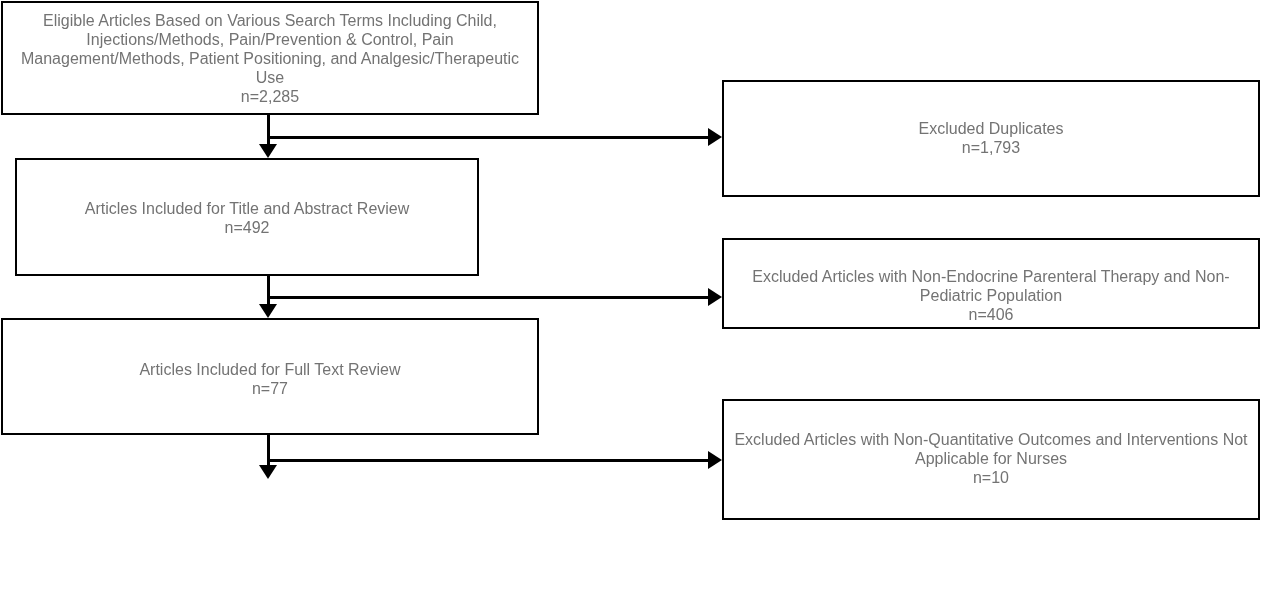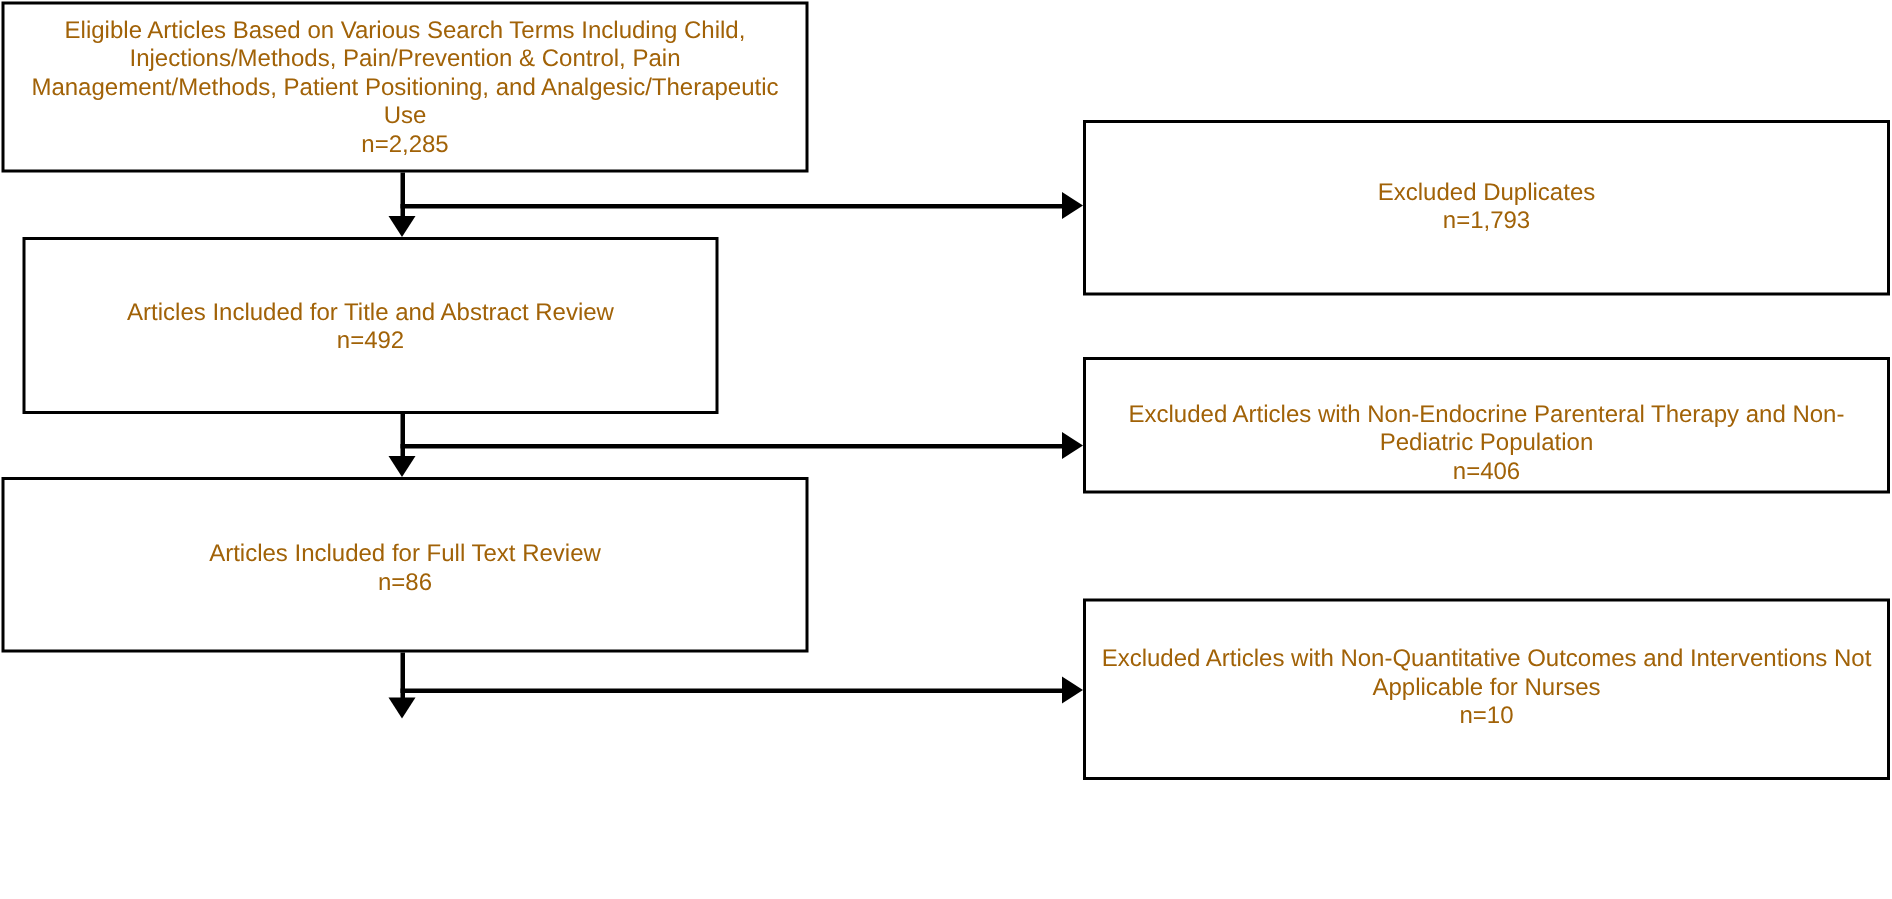--- a/index.html
+++ b/index.html
@@ -24,21 +24,21 @@
     border: 2px solid #000000;
     background: #ffffff;
     text-align: center;
   }
   .node-text {
     position: absolute;
     left: 8px;
     right: 8px;
     font-size: 16px;
     line-height: 19px;
-    color: #a16207;
+    color: #737373;
     text-align: center;
     white-space: pre-line;
   }
   
   .v-line {
     position: absolute;
     width: 3px;
     background: #000000;
   }
   .h-line {
@@ -73,21 +73,21 @@
 n=2,285</div>
   </div>
 
   <div class="node-box" style="left:15px; top:158px; width:464px; height:118px;">
     <div class="node-text" style="top:39px;">Articles Included for Title and Abstract Review
 n=492</div>
   </div>
 
   <div class="node-box" style="left:1px; top:318px; width:538px; height:117px;">
     <div class="node-text" style="top:40px;">Articles Included for Full Text Review
-n=86</div>
+n=77</div>
   </div>
 
 
   <div class="node-box" style="left:722px; top:80px; width:538px; height:117px;">
     <div class="node-text" style="top:37px;">Excluded Duplicates
 n=1,793</div>
   </div>
 
   <div class="node-box" style="left:722px; top:238px; width:538px; height:91px;">
     <div class="node-text" style="top:27px;">Excluded Articles with Non-Endocrine Parenteral Therapy and Non-Pediatric Population

